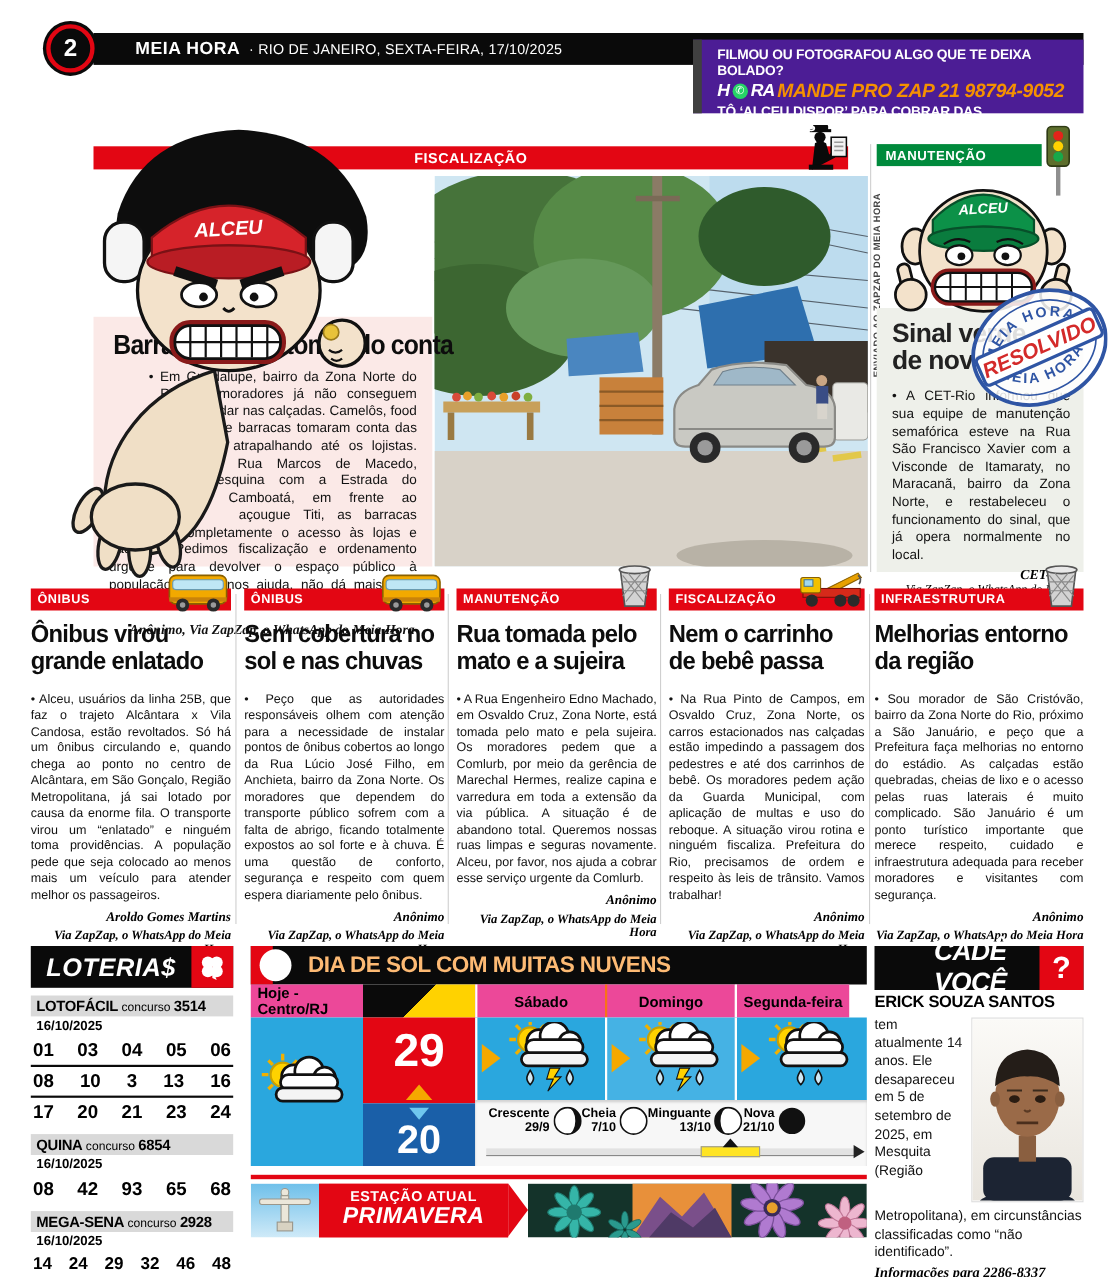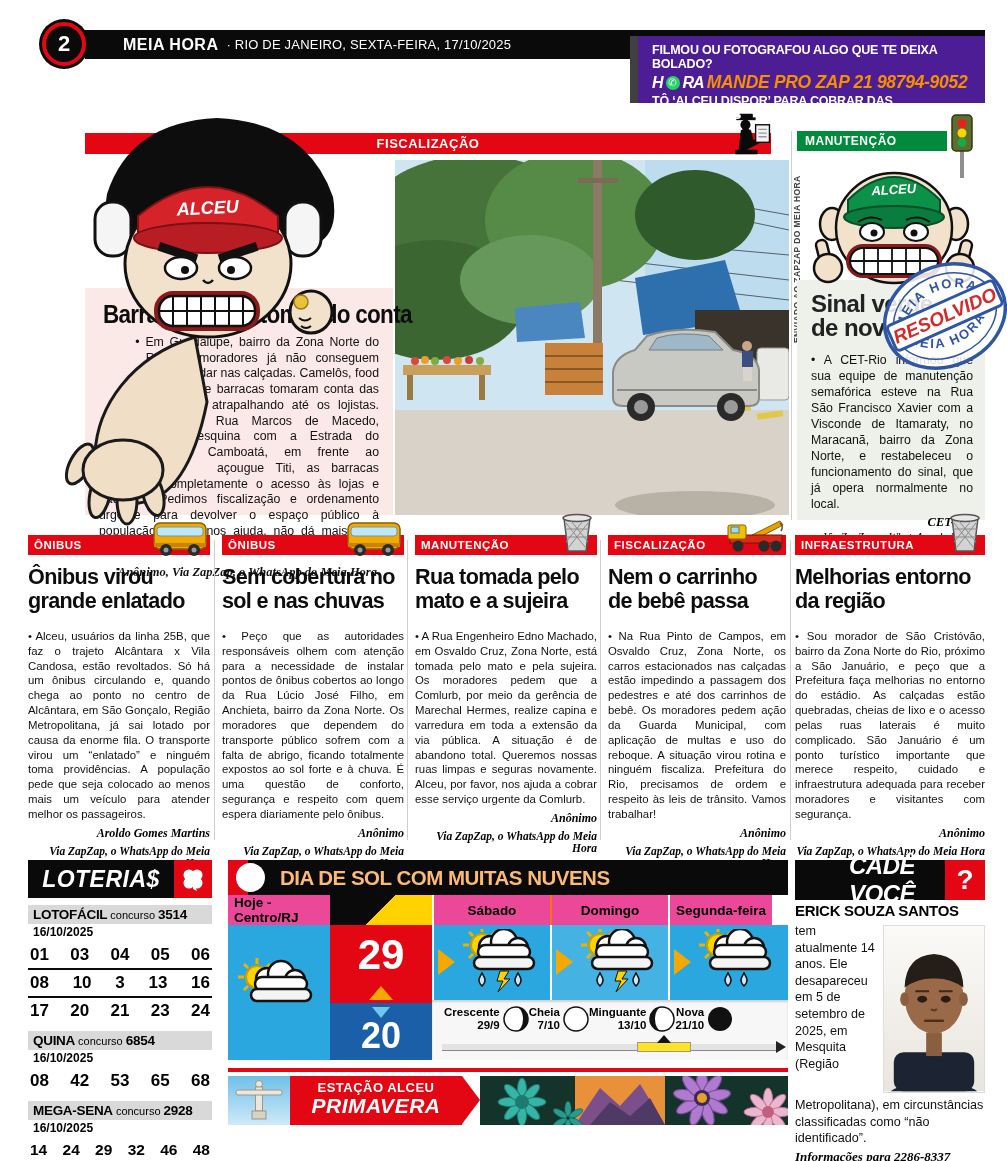--- a/index.html
+++ b/index.html
@@ -470,21 +470,21 @@
         <span>20</span>
         <span>21</span>
         <span>23</span>
         <span>24</span>
     </div>
     <div class="g-strip"><b>QUINA</b> <span>concurso</span> <b>6854</b></div>
     <div class="g-date">16/10/2025</div>
     <div class="nrow">
       <span>08</span>
         <span>42</span>
-        <span>53</span>
+        <span>93</span>
         <span>65</span>
         <span>68</span>
     </div>
     <div class="g-strip"><b>MEGA-SENA</b> <span>concurso</span> <b>2928</b></div>
     <div class="g-date">16/10/2025</div>
     <div class="nrow six">
       <span>14</span>
         <span>24</span>
         <span>29</span>
         <span>32</span>
@@ -605,21 +605,21 @@
           </defs>
         <rect width="62" height="49" fill="url(#skyg)"></rect>
         <g fill="#ece7da" stroke="#9a968a" stroke-width="1">
           <circle cx="31" cy="8" r="3.5"></circle>
             <rect x="27.5" y="11" width="7" height="24"></rect>
             <rect x="8" y="14" width="46" height="5" rx="2"></rect>
             <rect x="24" y="35" width="14" height="8" fill="#d8d2c2"></rect>
         </g>
       </svg>
       <div class="season-ribbon">
-        <div class="season-l1">ESTAÇÃO ALCEU</div>
+        <div class="season-l1">ESTAÇÃO ATUAL</div>
         <div class="season-l2">PRIMAVERA</div>
       </div>
       <svg width="308" height="49" viewBox="0 0 308 49" preserveAspectRatio="none" style="position:absolute; left:252px; top:0;">
         <defs>
             <ellipse id="pt" cx="0" cy="-13" rx="4.5" ry="11"></ellipse>
           </defs>
         <rect width="308" height="49" fill="#14332a"></rect>
         <rect x="95" y="0" width="90" height="49" fill="#e8903a"></rect>
         <polygon points="95,49 120,12 140,30 160,8 185,49" fill="#7a4f8a"></polygon>
         <polygon points="110,49 130,26 150,40 170,22 185,49" fill="#4f3a66"></polygon>

